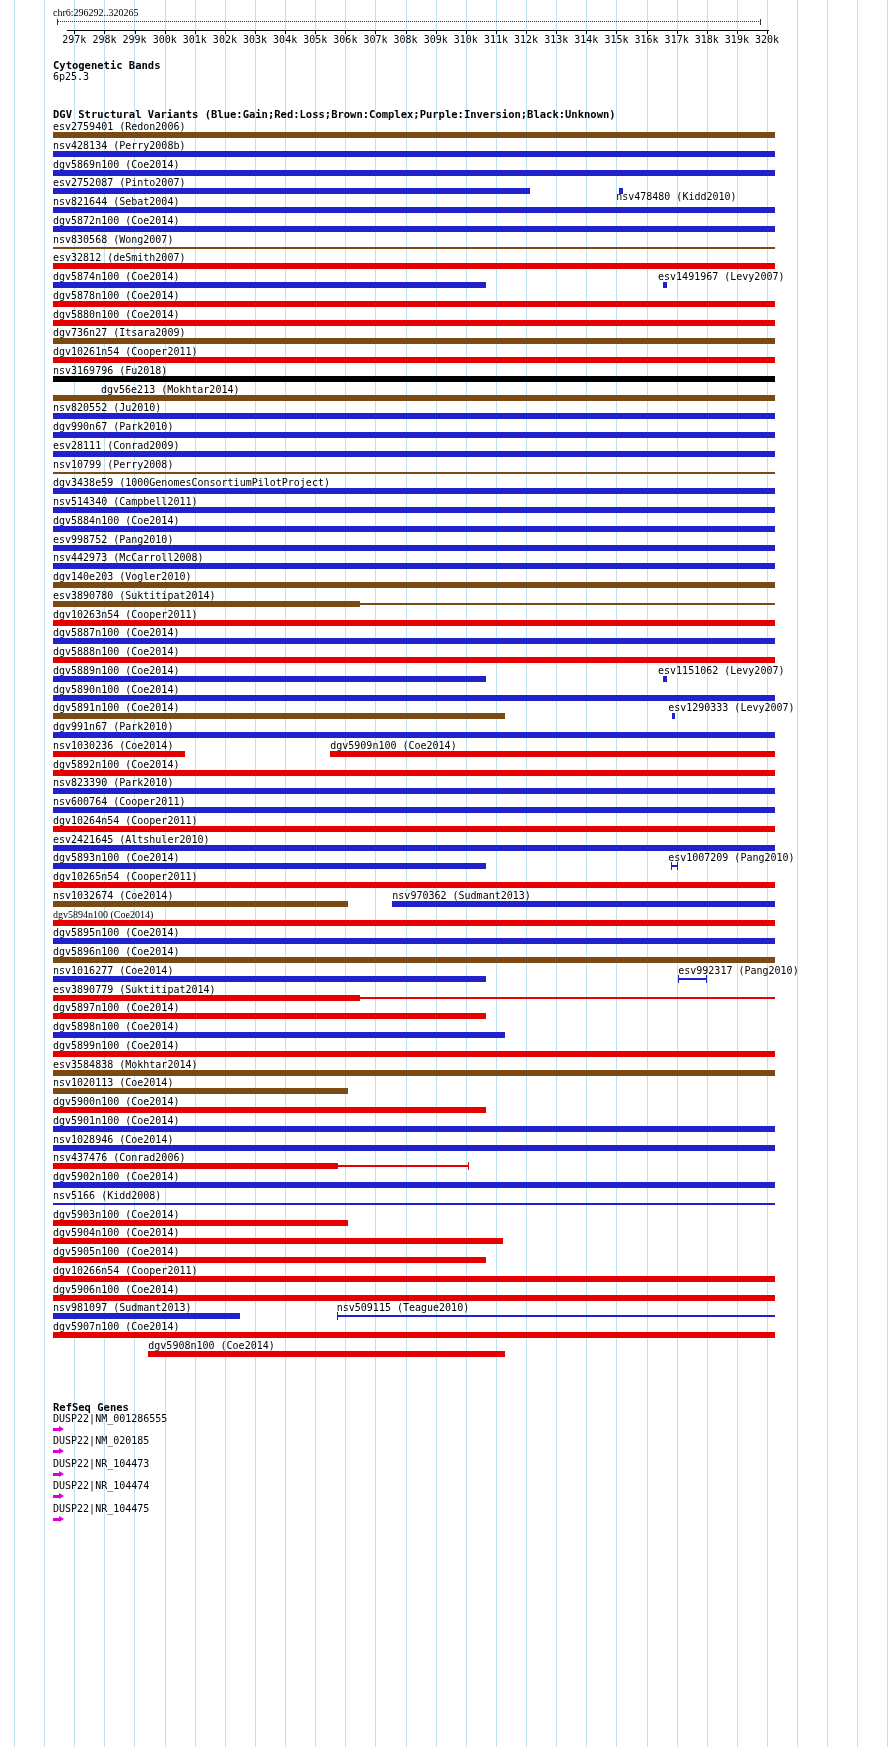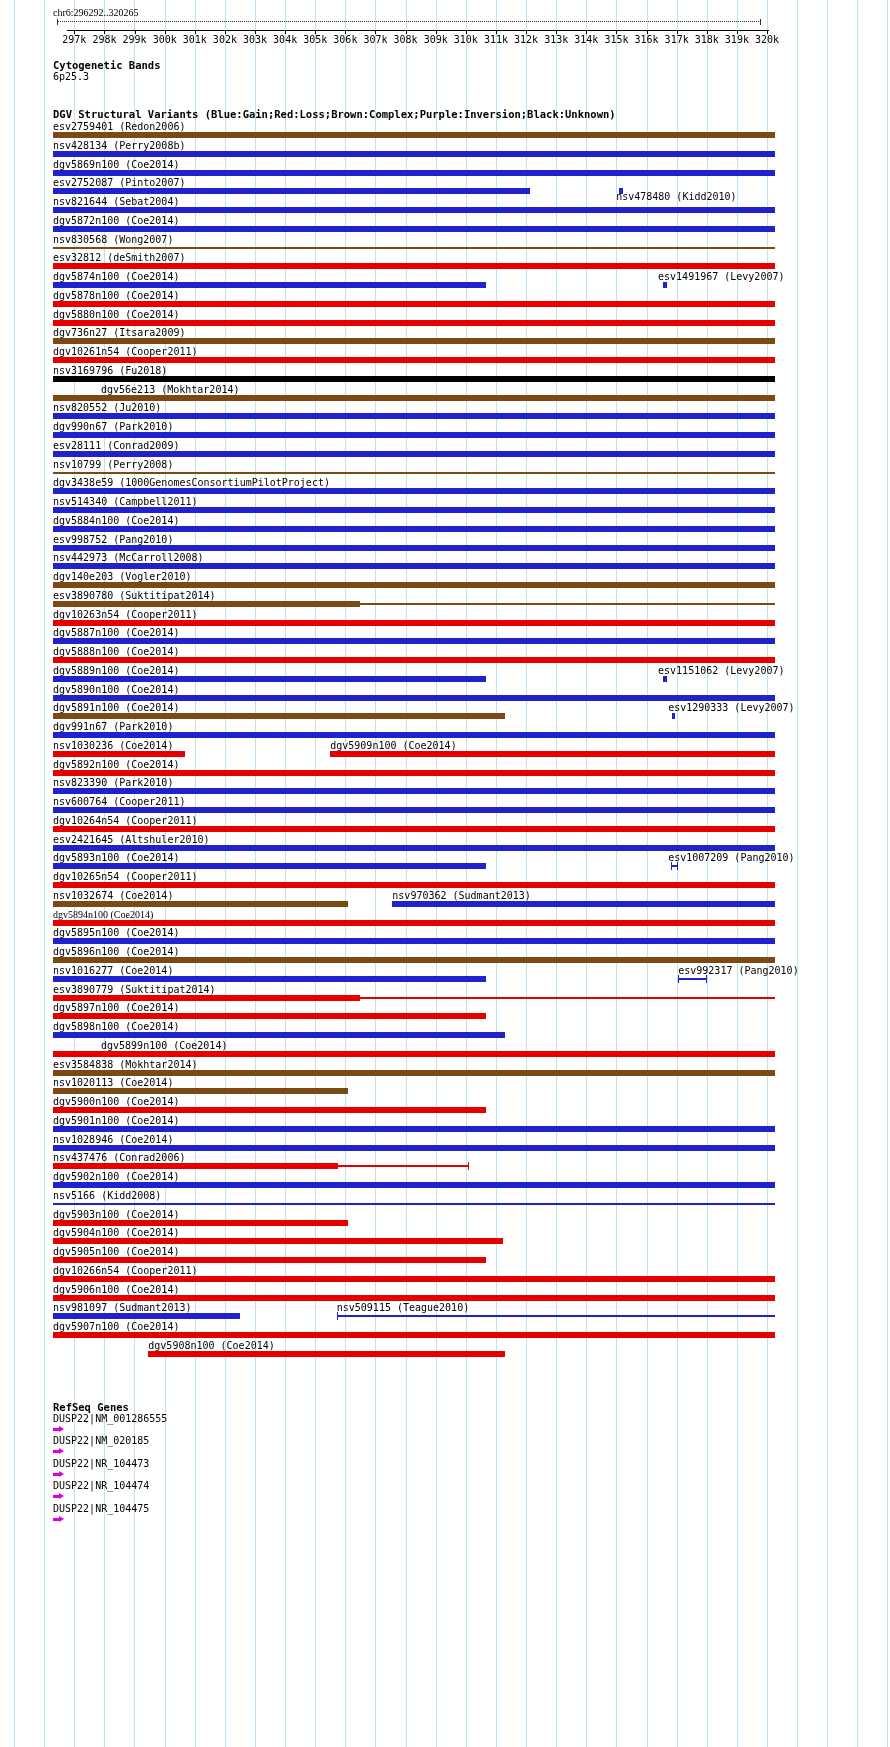--- a/index.html
+++ b/index.html
@@ -321,21 +321,21 @@
     </div>
     <div class="trow">
       <span class="flabel" style="left: 0%;">dgv5897n100 (Coe2014)</span>
       <div class="seg seg-bar" style="left: 0%; width: 60%; background: rgb(230, 0, 0);"></div>
     </div>
     <div class="trow">
       <span class="flabel" style="left: 0%;">dgv5898n100 (Coe2014)</span>
       <div class="seg seg-bar" style="left: 0%; width: 62.6%; background: rgb(34, 34, 204);"></div>
     </div>
     <div class="trow">
-      <span class="flabel" style="left: 0%; margin-left: 48px;">dgv5899n100 (Coe2014)</span>
+      <span class="flabel" style="left: 0%;">dgv5899n100 (Coe2014)</span>
       <div class="seg seg-bar" style="left: 0%; width: 100%; background: rgb(230, 0, 0);"></div>
     </div>
     <div class="trow">
       <span class="flabel" style="left: 0%;">esv3584838 (Mokhtar2014)</span>
       <div class="seg seg-bar" style="left: 0%; width: 100%; background: rgb(123, 74, 18);"></div>
     </div>
     <div class="trow">
       <span class="flabel" style="left: 0%;">nsv1020113 (Coe2014)</span>
       <div class="seg seg-bar" style="left: 0%; width: 40.9%; background: rgb(123, 74, 18);"></div>
     </div>

